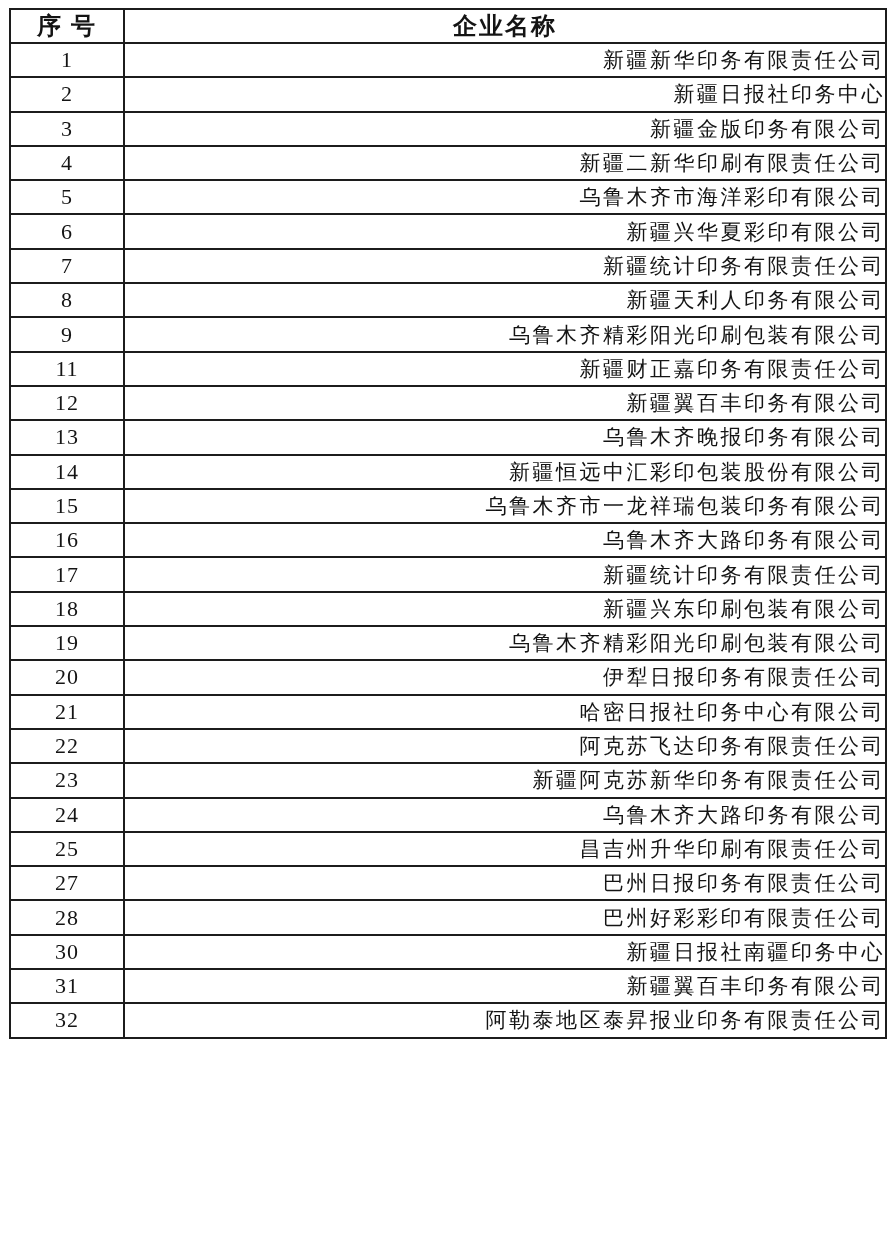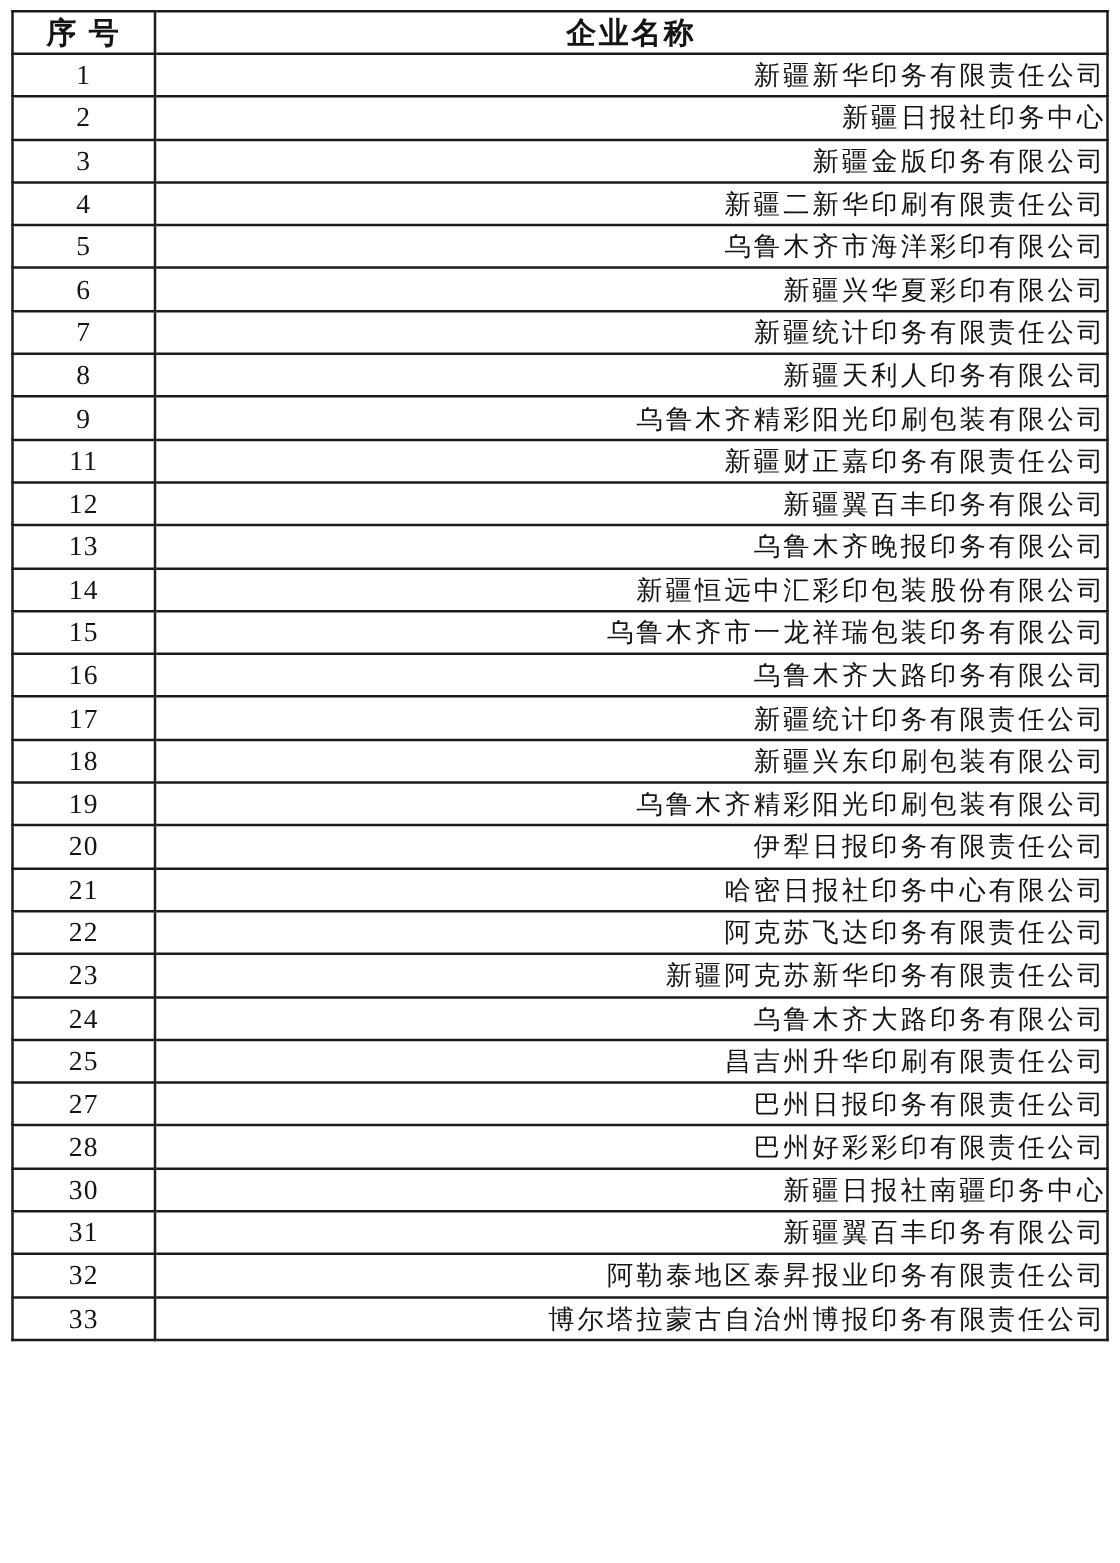--- a/index.html
+++ b/index.html
@@ -176,19 +176,15 @@
           <td class="cell-name">新疆日报社南疆印务中心</td>
         </tr>
         <tr>
           <td class="cell-no">31</td>
           <td class="cell-name">新疆翼百丰印务有限公司</td>
         </tr>
         <tr>
           <td class="cell-no">32</td>
           <td class="cell-name">阿勒泰地区泰昇报业印务有限责任公司</td>
         </tr>
-        <tr>
-          <td class="cell-no">33</td>
-          <td class="cell-name">博尔塔拉蒙古自治州博报印务有限责任公司</td>
-        </tr>
       </tbody>
   </table>
 </div>
 
 </body></html>

